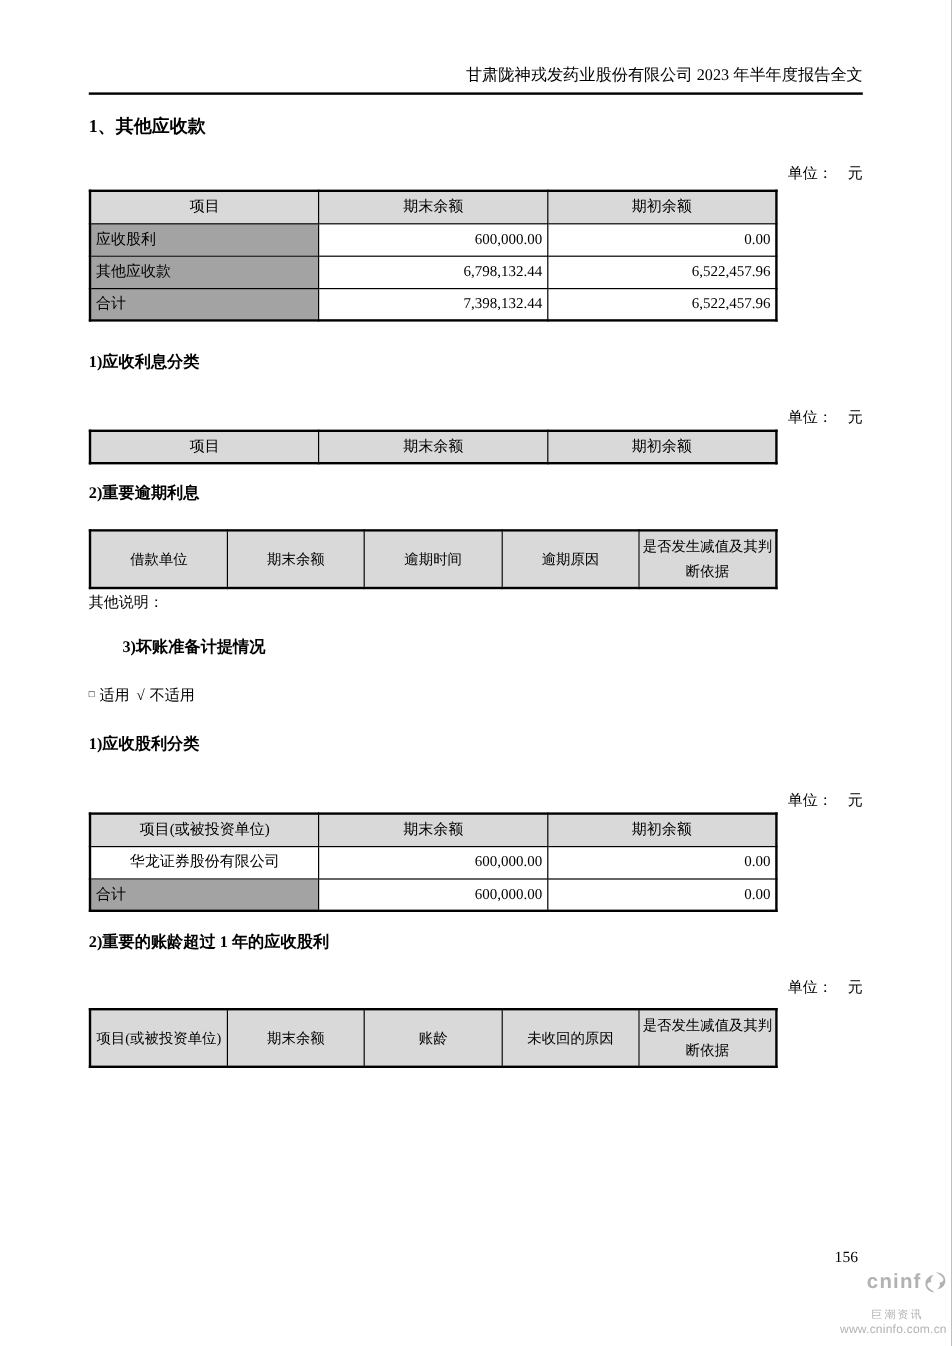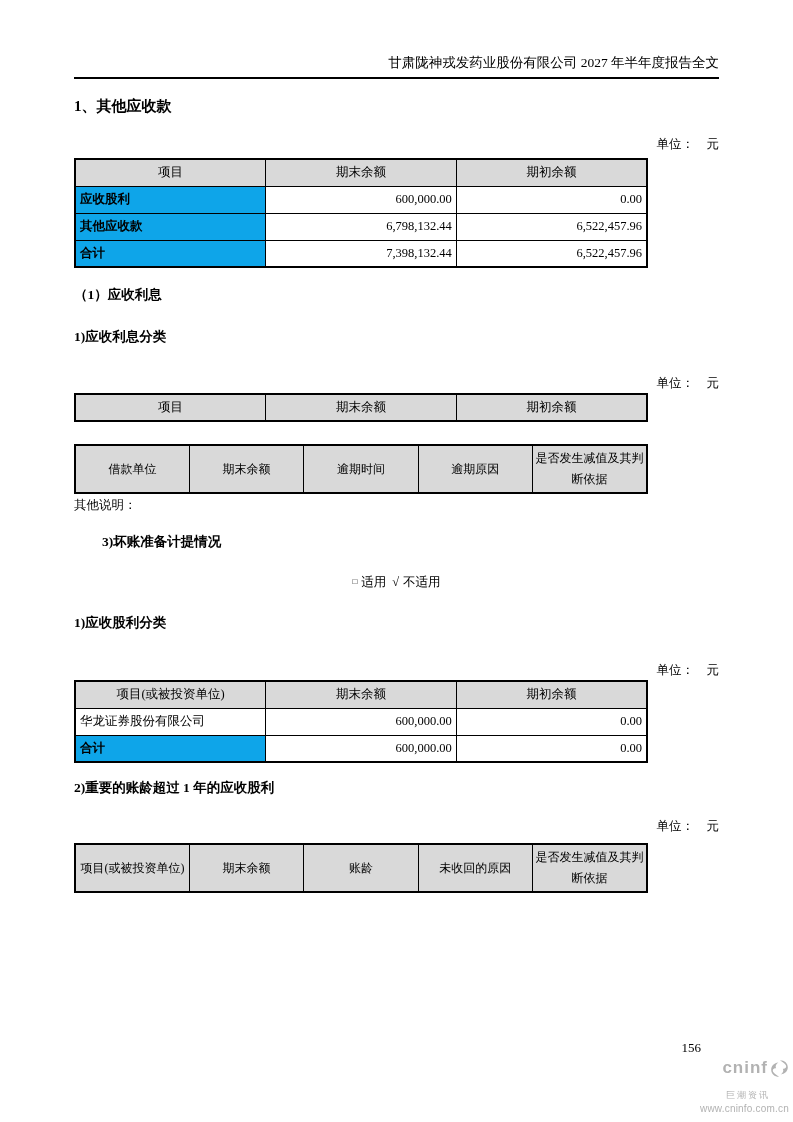--- a/index.html
+++ b/index.html
@@ -38,33 +38,33 @@
   .tbl th, .tbl td {
     border:1px solid #000;
     font-size:12.5px;
     font-weight:normal;
     height:27px;
     padding:0 4px;
     vertical-align:middle;
     overflow:hidden;
   }
   .tbl th { background:#d9d9d9; text-align:center; line-height:15px; }
-  .tbl td.label { background:#0ea5e9; text-align:left;font-weight:bold; }
-  .tbl td.label-white { background:#ffffff; text-align:left; }
+  .tbl td.label { background:#a3a3a3; text-align:left; }
+  .tbl td.label-white { background:#ffffff; text-align:center; }
   .tbl td.num { background:#ffffff; text-align:right; }
   .tbl5 th { height:48px; font-size:12px; line-height:21px; padding:0 2px; }
 
-  .check-line { font-size:12.5px; line-height:14px;text-align:center; }
+  .check-line { font-size:12.5px; line-height:14px; }
   .check-line .box { font-size:8px; vertical-align:2px; }
   .check-line .lbl { margin-left:4px; margin-right:6px; }
   .check-line .tick { margin-right:4px; }
 
   .page-number {
     position:absolute;
-    top:1040px; right:92px;
+    top:1040px; right:78px;
     font-size:13px;
   }
 
   .cninfo-logo {
     position:absolute;
     right:4px; bottom:8px;
     text-align:right;
     color:#b2b2b2;
     font-family:"Liberation Sans","DejaVu Sans",sans-serif;
     line-height:1.1;
@@ -92,21 +92,21 @@
   .mt-23 { margin-top:23px; }
   .mt-10 { margin-top:10px; }
 </style>
 </head>
 <body>
 
 <div class="page">
   <div class="content">
 
     <div class="doc-header">
-      <span>甘肃陇神戎发药业股份有限公司 2027 年半年度报告全文</span>
+      <span>甘肃陇神戎发药业股份有限公司 2023 年半年度报告全文</span>
     </div>
 
     <div class="h-major">1、其他应收款</div>
 
     <div class="unit mt-unit1">单位：　元</div>
 
     <table class="tbl mt-tbl-tight">
       <thead>
         <tr>
           <th>项目</th>
@@ -126,36 +126,36 @@
           <td class="num">6,522,457.96</td>
         </tr>
         <tr>
           <td class="label">合计</td>
           <td class="num">7,398,132.44</td>
           <td class="num">6,522,457.96</td>
         </tr>
       </tbody>
     </table>
 
-    <div class="h-sub mt-s1">（1）应收利息</div>
 
     <div class="h-sub mt-26">1)应收利息分类</div>
 
     <div class="unit mt-31">单位：　元</div>
 
     <table class="tbl mt-3">
       <thead>
         <tr>
           <th>项目</th>
           <th>期末余额</th>
           <th>期初余额</th>
         </tr>
       </thead>
     </table>
 
+    <div class="h-sub mt-16">2)重要逾期利息</div>
 
     <table class="tbl tbl5 mt-22">
       <thead>
         <tr>
           <th>借款单位</th>
           <th>期末余额</th>
           <th>逾期时间</th>
           <th>逾期原因</th>
           <th>是否发生减值及其判断依据</th>
         </tr>

